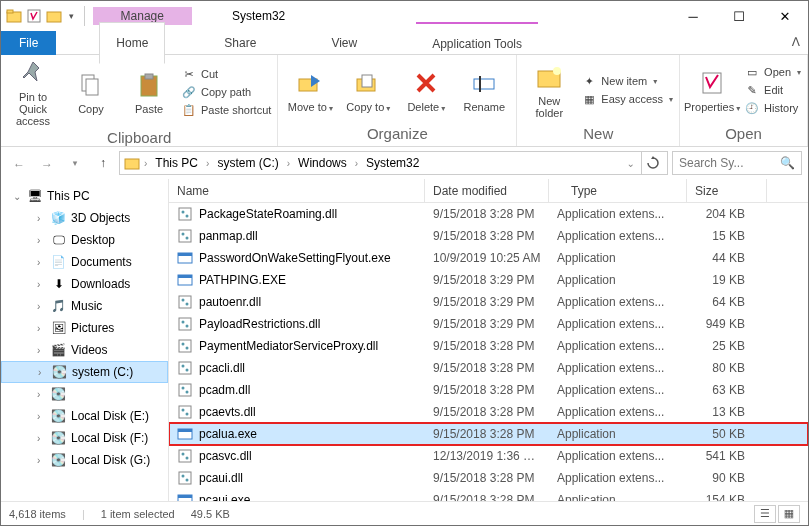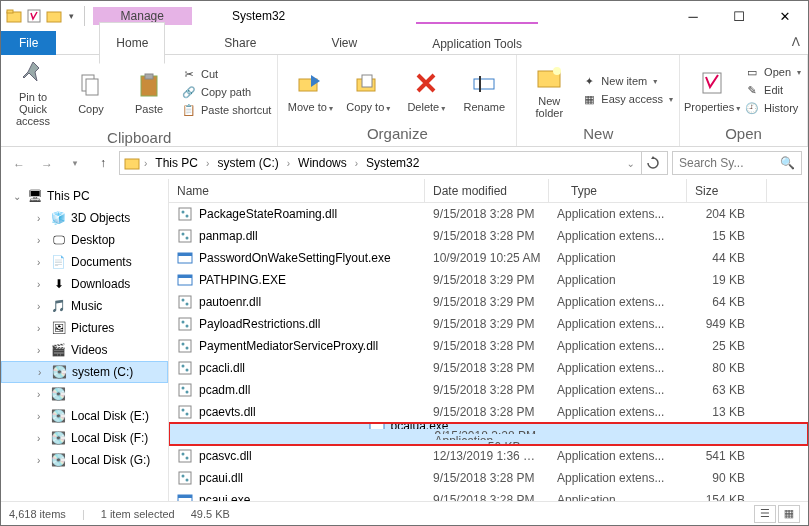--- a/index.html
+++ b/index.html
@@ -62,21 +62,21 @@
 
 .filelist { flex: 1; overflow: auto; position: relative; }
 .fl-header { display: flex; border-bottom: 1px solid #e5e5e5; height: 24px; align-items: center; position: sticky; top: 0; background: #fff; }
 .fl-col { padding: 0 8px; color: #444; border-right: 1px solid #e5e5e5; height: 100%; display: flex; align-items: center; }
 .fl-col.name { width: 256px; }
 .fl-col.date { width: 124px; }
 .fl-col.type { width: 124px; margin-left: 14px; }
 .fl-col.size { width: 80px; }
 .fl-row { display: flex; align-items: center; height: 22px; }
 .fl-row.selected { background: #cce8ff; }
-.fl-row.highlighted { outline: 2px solid #e62222; outline-offset: -1px; flex-direction: column; }
+.fl-row.highlighted { outline: 2px solid #e62222; outline-offset: -1px; }
 .fl-cell { padding: 0 8px; white-space: nowrap; overflow: hidden; text-overflow: ellipsis; }
 .fl-cell.name { width: 256px; display: flex; align-items: center; gap: 6px; }
 .fl-cell.date { width: 124px; color: #555; }
 .fl-cell.type { width: 124px; color: #555; }
 .fl-cell.size { width: 80px; text-align: right; color: #555; }
 .file-icon { width: 16px; height: 16px; display: flex; align-items: center; justify-content: center; flex-shrink: 0; }
 
 
 .statusbar { height: 24px; border-top: 1px solid #e5e5e5; display: flex; align-items: center; padding: 0 8px; gap: 16px; font-size: 11px; color: #555; }
 .status-sep { color: #ccc; }

